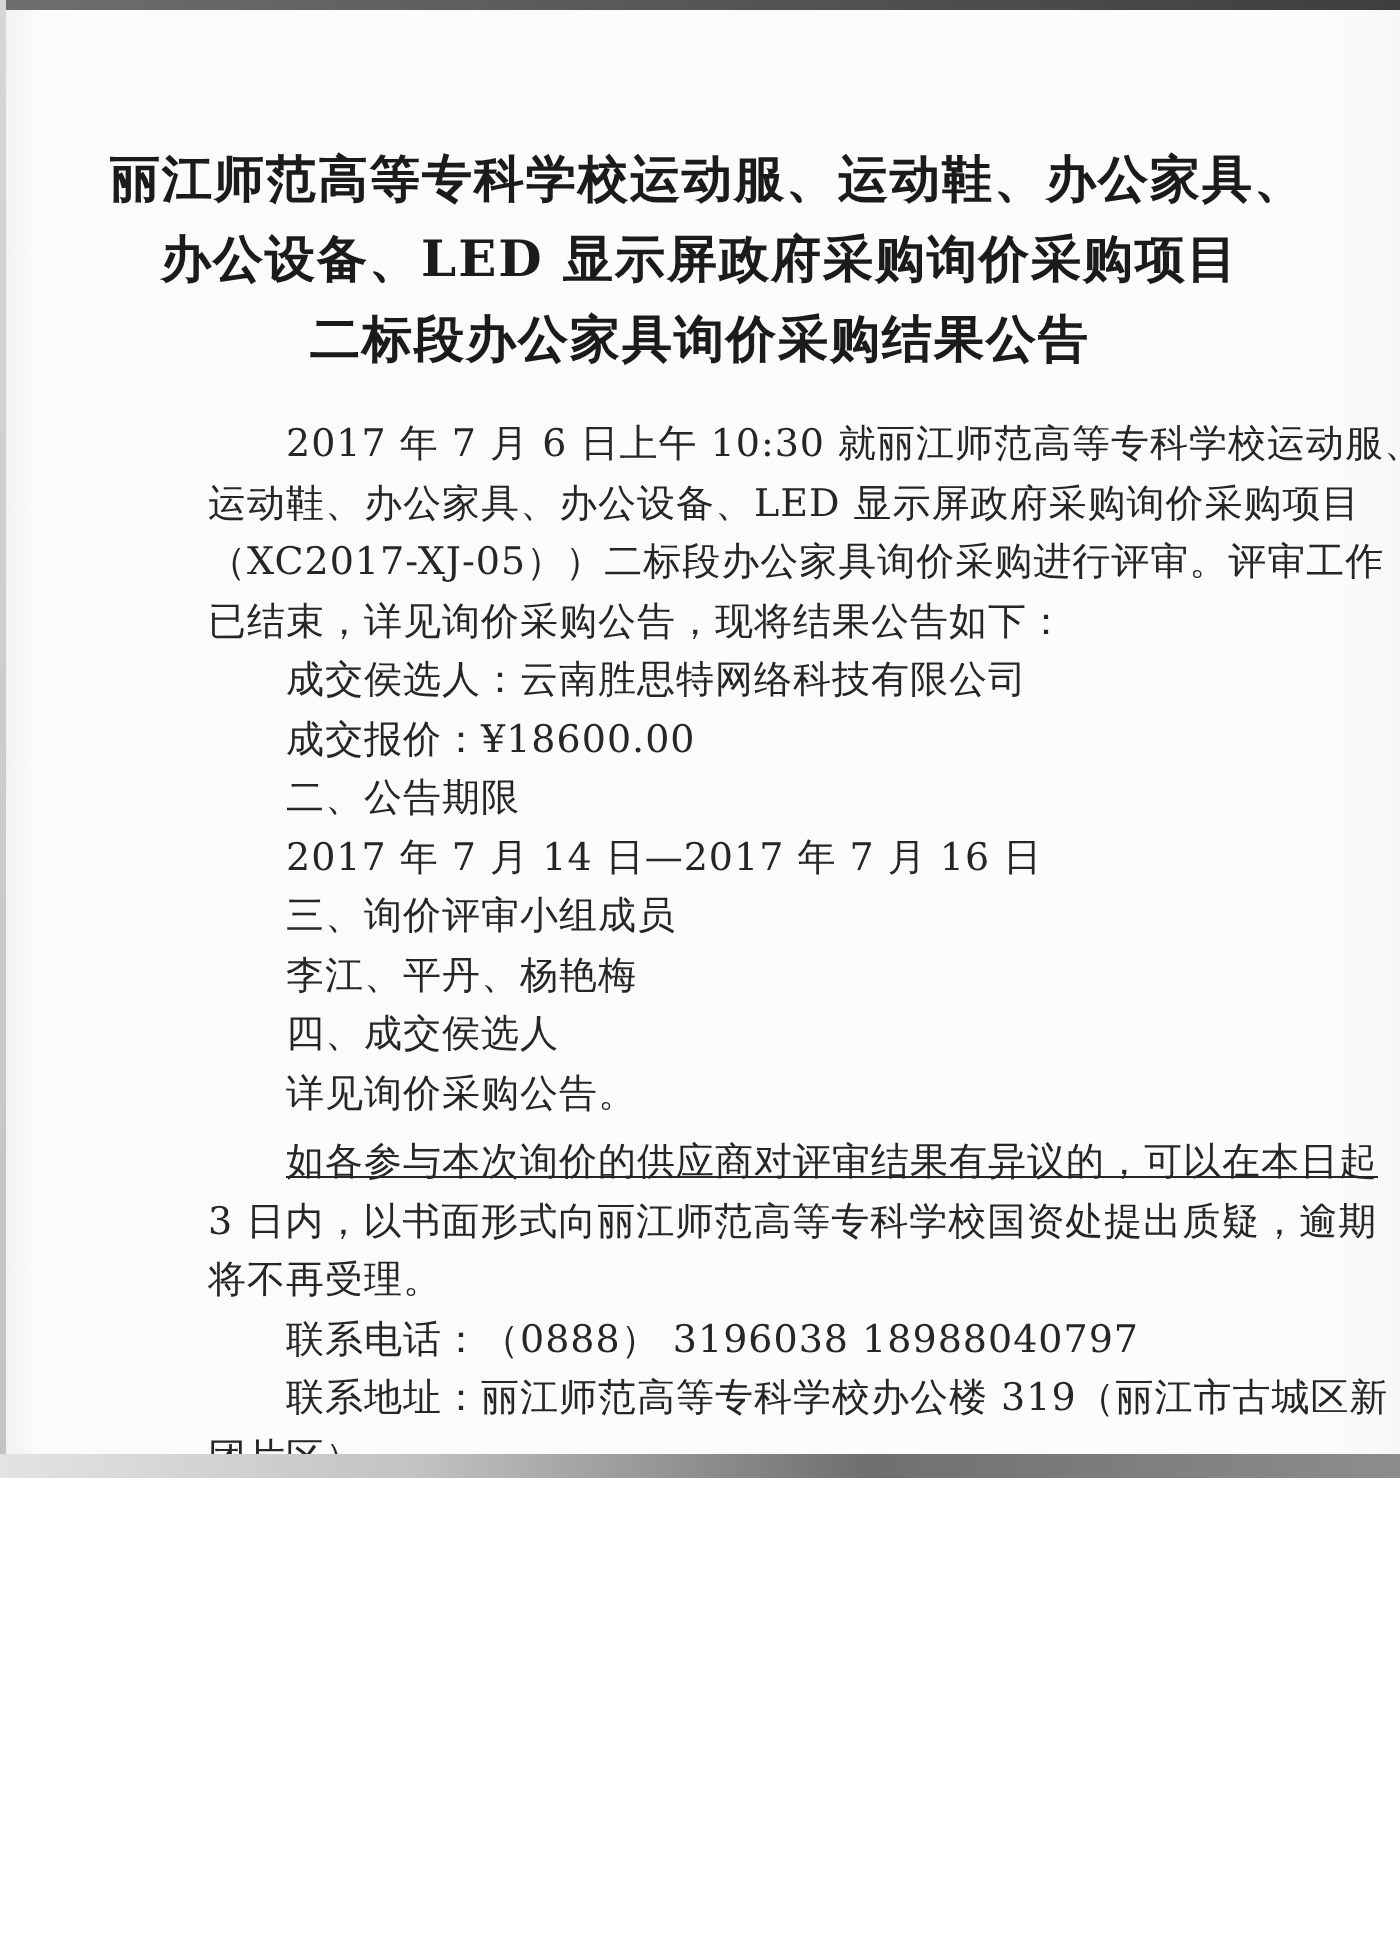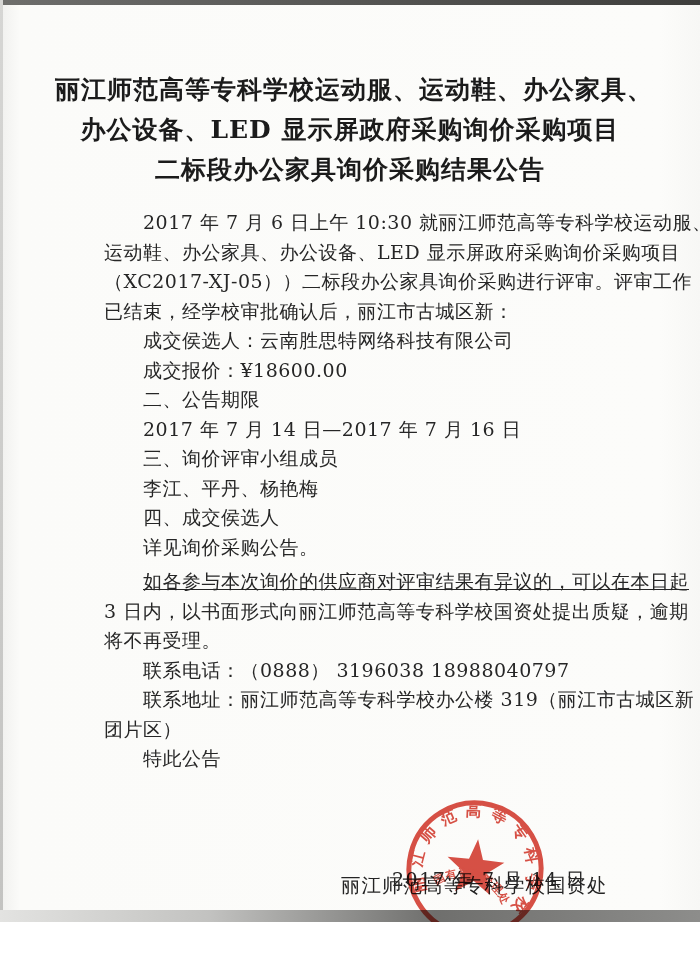--- a/index.html
+++ b/index.html
@@ -1,18 +1,18 @@
 <!DOCTYPE html>
 <html><head>
 <meta charset="utf-8">
 <style>
   html,body{margin:0;padding:0;background:#ffffff;}
   .page{
     position:relative;
-    width:700px;height:922px;
+    width:700px;height:739px;
     background:
       linear-gradient(to right,#f0f0ee 0px,#fbfbf9 20px,#fcfcfa 660px,#f7f7f5 700px);
     overflow:hidden;
     font-family:"DejaVu Serif","Liberation Serif",serif;
     color:#242424;
   }
   .edge-top{position:absolute;top:0;left:0;right:0;height:5px;
     background:linear-gradient(to right,#6e6e6c,#3e3e3c);}
   .edge-bottom{position:absolute;bottom:0;left:0;right:0;height:12px;
     background:linear-gradient(to right,#e3e3e1 0%,#c2c2c0 30%,#6f6f6d 62%,#8d8d8b 100%);}
@@ -69,21 +69,21 @@
   <div class="title">
     <div class="line">丽江师范高等专科学校运动服、运动鞋、办公家具、</div>
     <div class="line">办公设备、LED 显示屏政府采购询价采购项目</div>
     <div class="line">二标段办公家具询价采购结果公告</div>
   </div>
 
   <div class="docbody">
     <div class="line indent">2017 年 7 月 6 日上午 10:30 就丽江师范高等专科学校运动服、</div>
     <div class="line">运动鞋、办公家具、办公设备、LED 显示屏政府采购询价采购项目</div>
     <div class="line">（XC2017-XJ-05））二标段办公家具询价采购进行评审。评审工作</div>
-    <div class="line">已结束，经学校审批确认后，丽江市古城区新：</div>
+    <div class="line">已结束，详见询价采购公告，现将结果公告如下：</div>
     <div class="line indent">成交侯选人：云南胜思特网络科技有限公司</div>
     <div class="line indent">成交报价：¥18600.00</div>
     <div class="line indent">二、公告期限</div>
     <div class="line indent">2017 年 7 月 14 日—2017 年 7 月 16 日</div>
     <div class="line indent">三、询价评审小组成员</div>
     <div class="line indent">李江、平丹、杨艳梅</div>
     <div class="line indent">四、成交侯选人</div>
     <div class="line indent">详见询价采购公告。</div>
     <div class="line indent gap-before">如各参与本次询价的供应商对评审结果有异议的，可以在本日起</div>
     <div class="line">3 日内，以书面形式向丽江师范高等专科学校国资处提出质疑，逾期</div>

